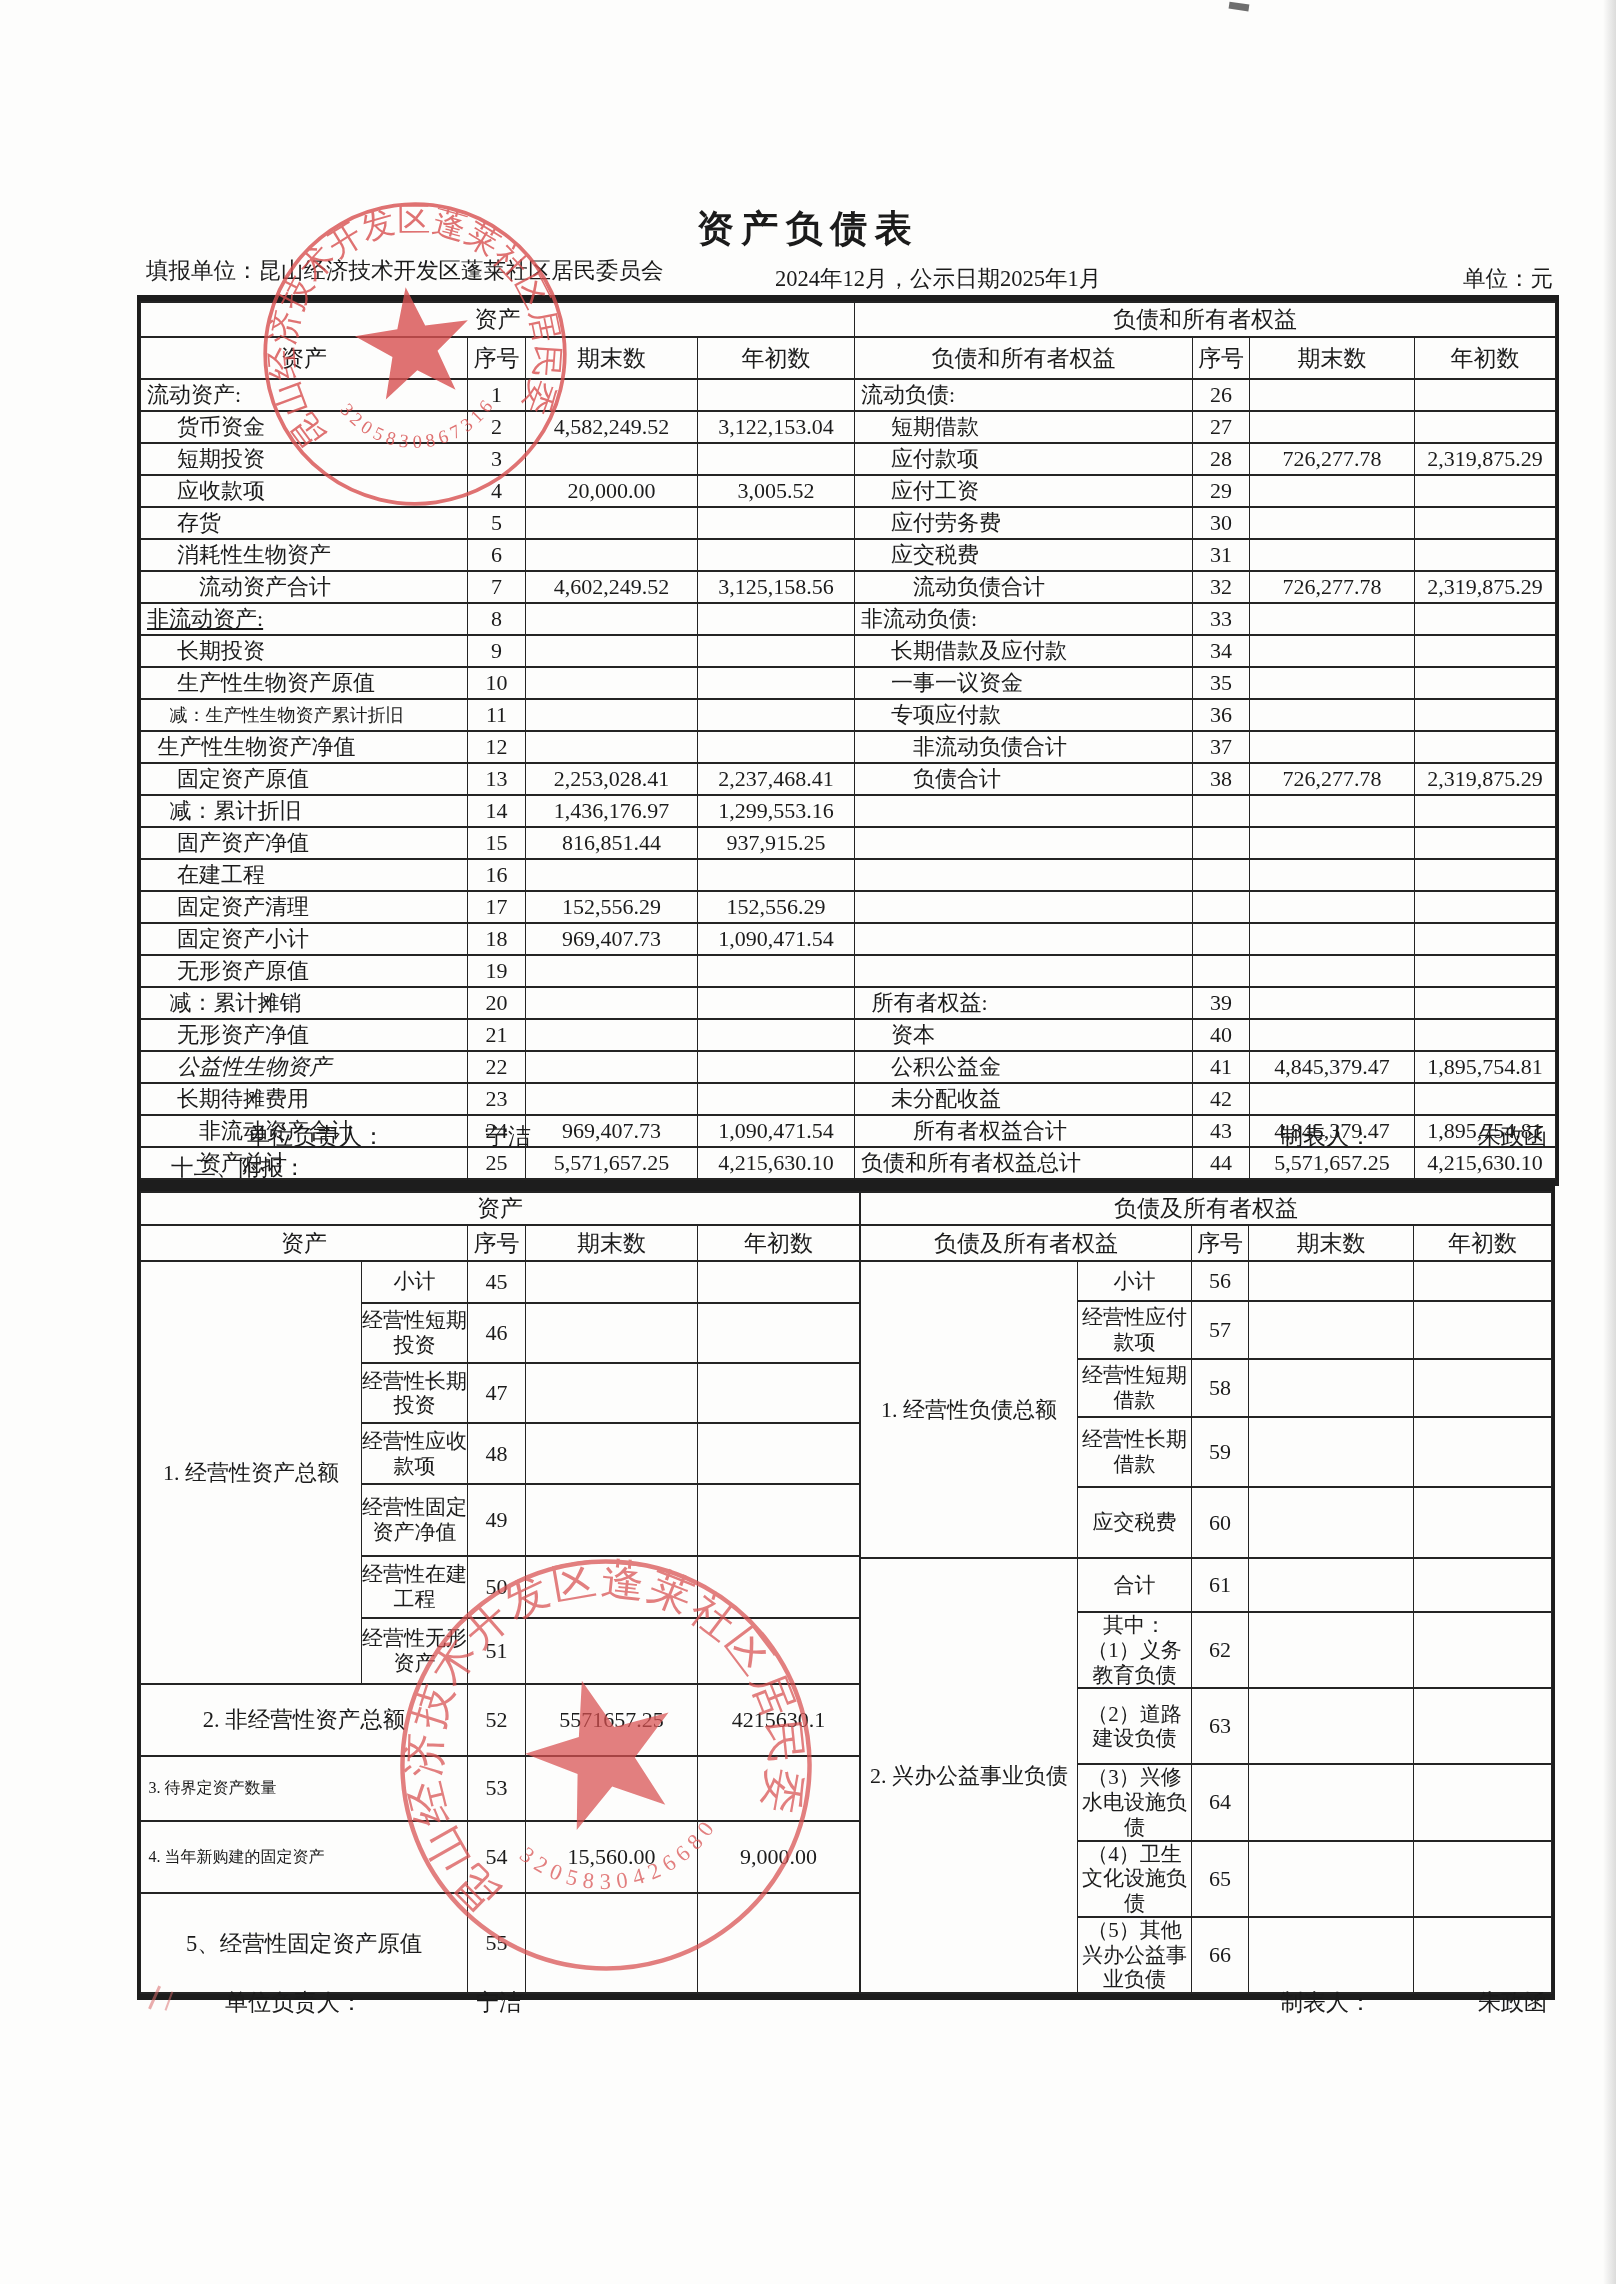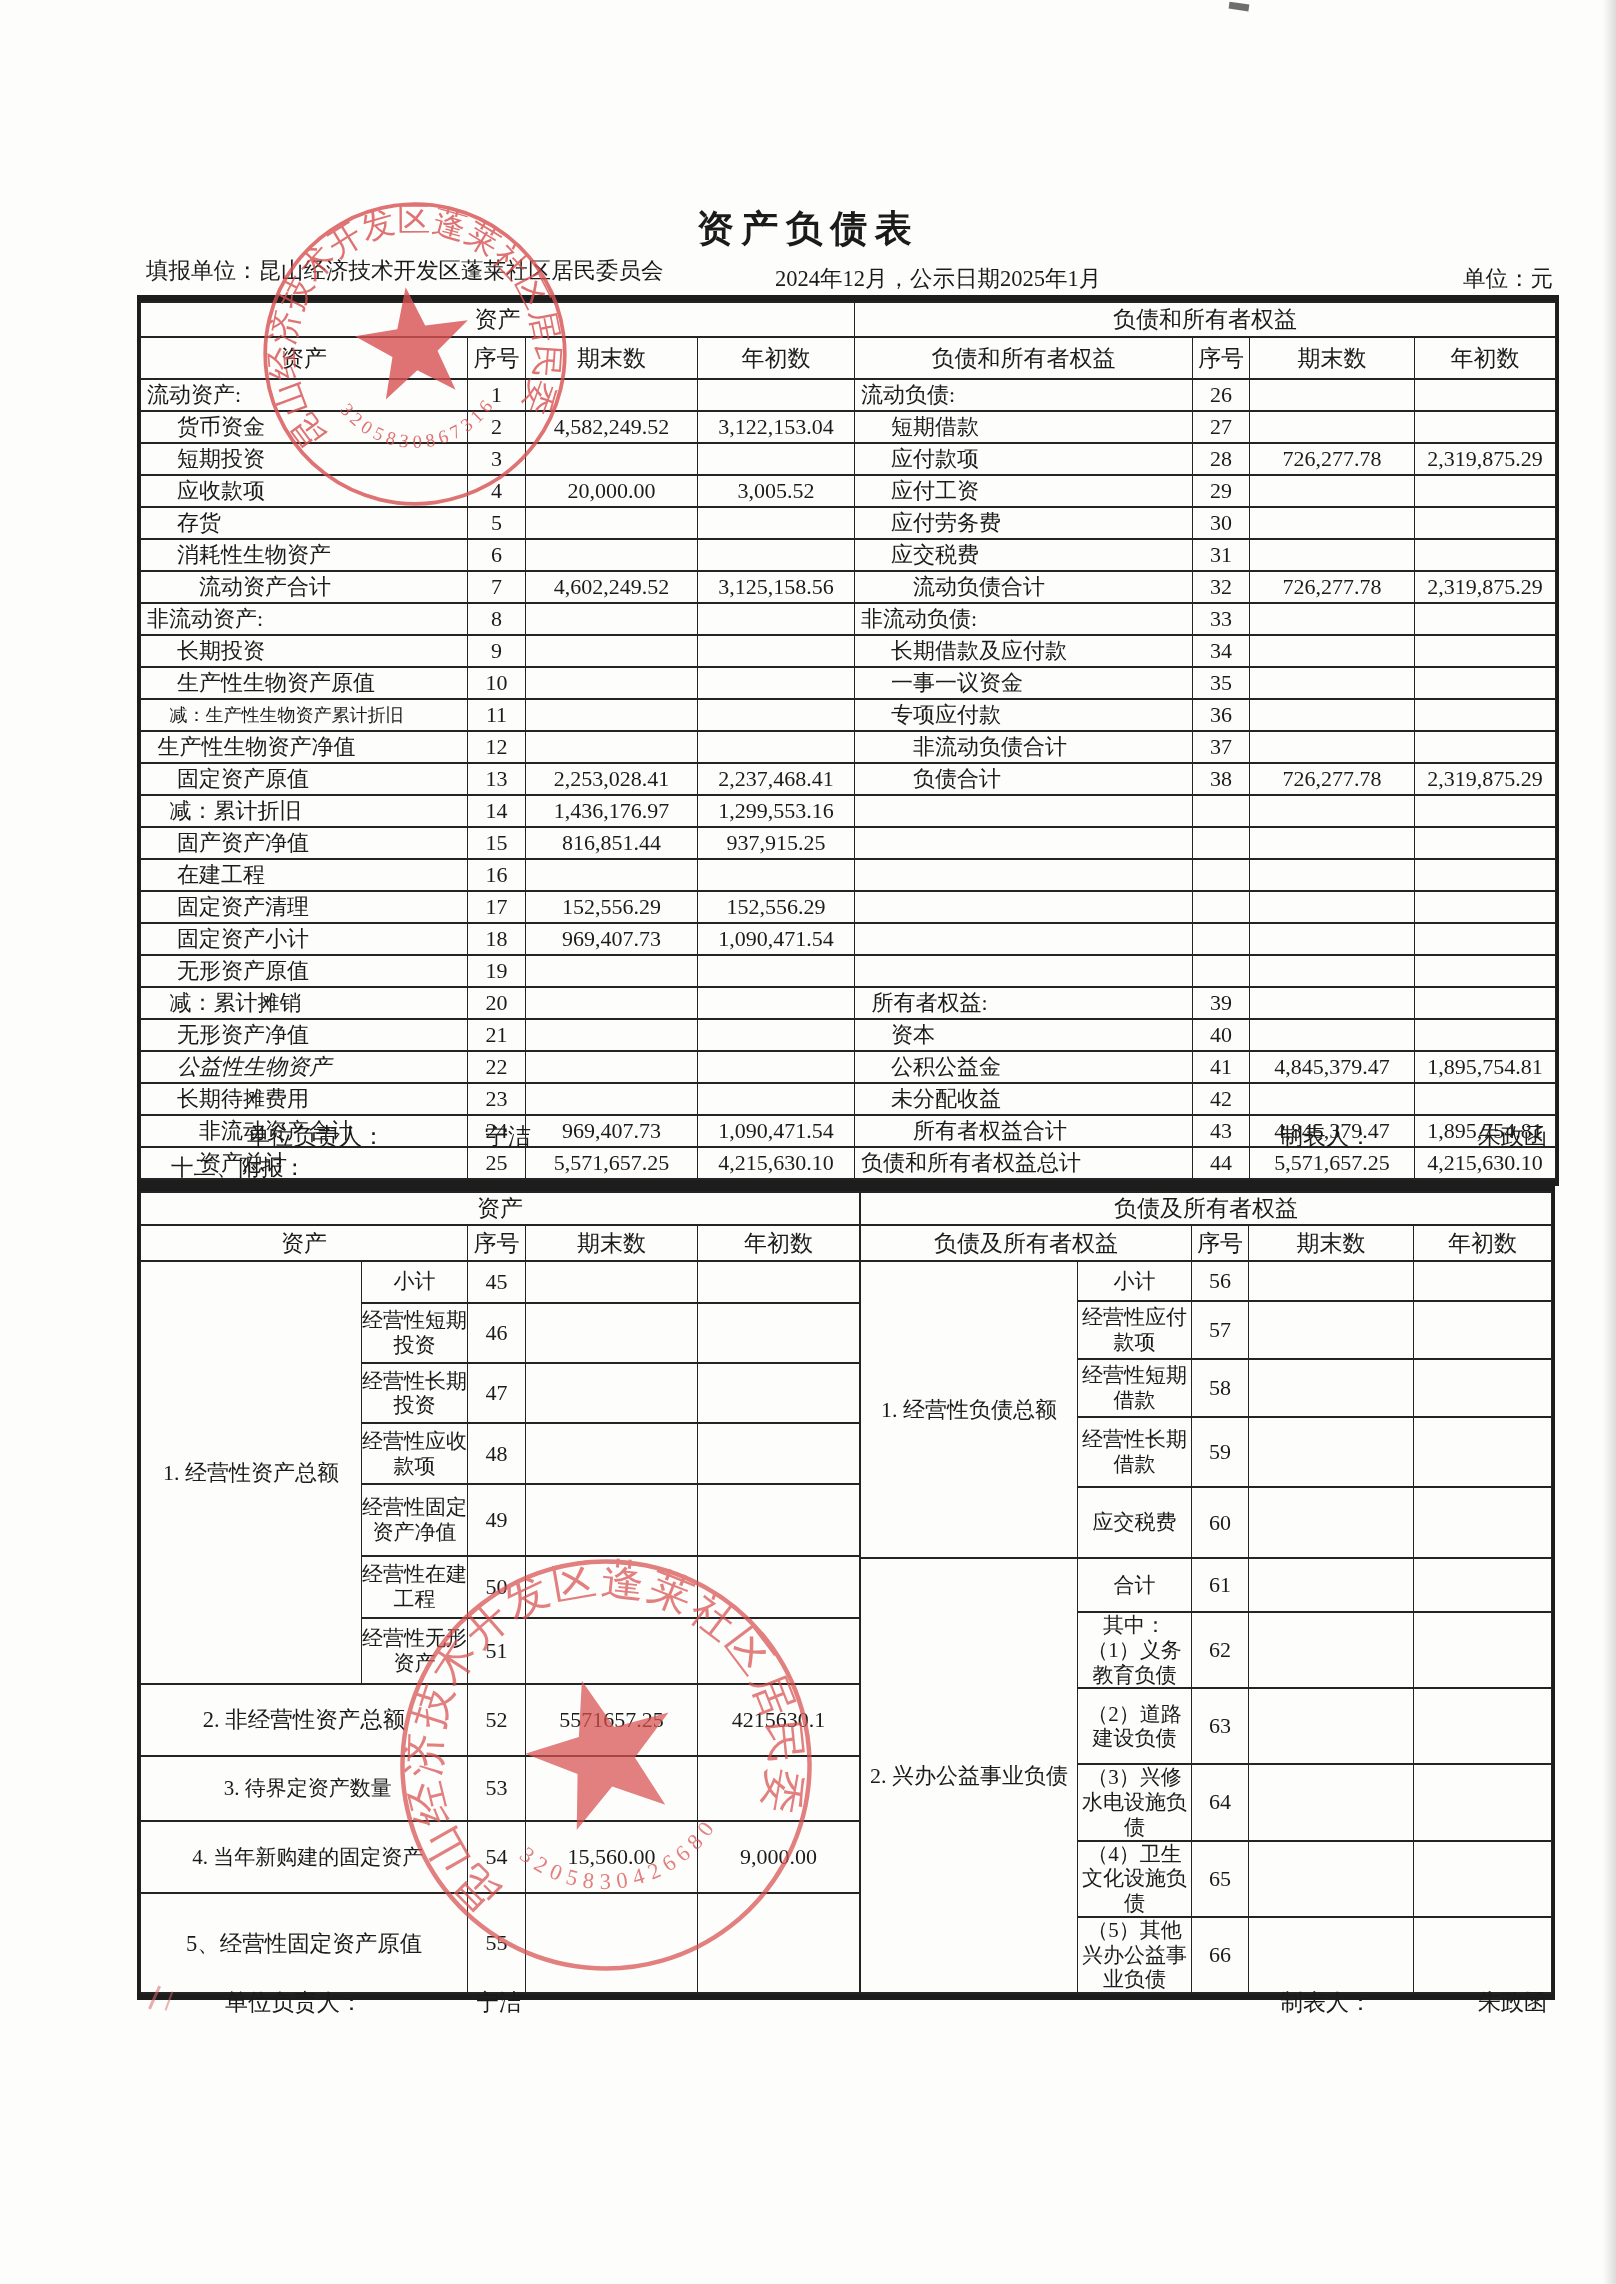--- a/index.html
+++ b/index.html
@@ -13,21 +13,21 @@
         overflow:hidden;font-weight:normal;padding:0;vertical-align:middle;}
   .twrap{position:absolute;border:3px solid #1d1d1d;border-top-width:6px;border-bottom-width:6px;}
   .gh{font-size:23px;text-align:center;height:33px;}
   .ch{font-size:23px;text-align:center;height:40px;}
   .lbl{font-size:22px;text-align:left;white-space:nowrap;}
   .sm{font-size:18px;}
   .num,.seq{font-size:22px;text-align:center;white-space:nowrap;}
   #t1 tbody tr{height:29px;}
   .t2item{font-size:21px;text-align:center;line-height:1.18;}
   .t2grp{font-size:22px;text-align:center;line-height:1.25;padding:0 4.5px;}
-  .t2merge-l{font-size:21px;text-align:center;padding-left:7.5px;white-space:nowrap;}
+  .t2merge-l{font-size:16px;text-align:left;padding-left:7.5px;white-space:nowrap;}
   .t2merge-c{font-size:22.5px;text-align:center;white-space:nowrap;}
   .signline{font-size:23px;white-space:nowrap;}
   .stamp{position:absolute;pointer-events:none;}
   .streak{position:absolute;top:0;right:0;width:13.5px;height:2284px;
           background:linear-gradient(to right,rgba(0,0,0,0),rgba(120,120,120,0.25));}
   .tickmark{position:absolute;left:1229px;top:3px;width:19.5px;height:6.7px;background:#4a4a4a;
             transform:rotate(8deg);opacity:.8;}
   .smudge1{position:absolute;left:153px;top:1985px;width:3px;height:25.4px;background:#d96a6a;
            opacity:.55;transform:rotate(24deg);}
   .smudge2{position:absolute;left:168px;top:1991px;width:2.2px;height:19.5px;background:#d96a6a;
@@ -137,21 +137,21 @@
             <td class="lbl" style="padding-left: 58px;">流动资产合计</td>
             <td class="seq">7</td>
             <td class="num">4,602,249.52</td>
             <td class="num">3,125,158.56</td>
             <td class="lbl" style="padding-left: 58px;">流动负债合计</td>
             <td class="seq">32</td>
             <td class="num">726,277.78</td>
             <td class="num">2,319,875.29</td>
           </tr>
           <tr>
-            <td class="lbl" style="padding-left: 6px;">非流动资产:</td>
+            <td class="lbl" style="padding-left: 6px; text-decoration: underline;">非流动资产:</td>
             <td class="seq">8</td>
             <td class="num"></td>
             <td class="num"></td>
             <td class="lbl" style="padding-left: 6px;">非流动负债:</td>
             <td class="seq">33</td>
             <td class="num"></td>
             <td class="num"></td>
           </tr>
           <tr>
             <td class="lbl" style="padding-left: 36px;">长期投资</td>

